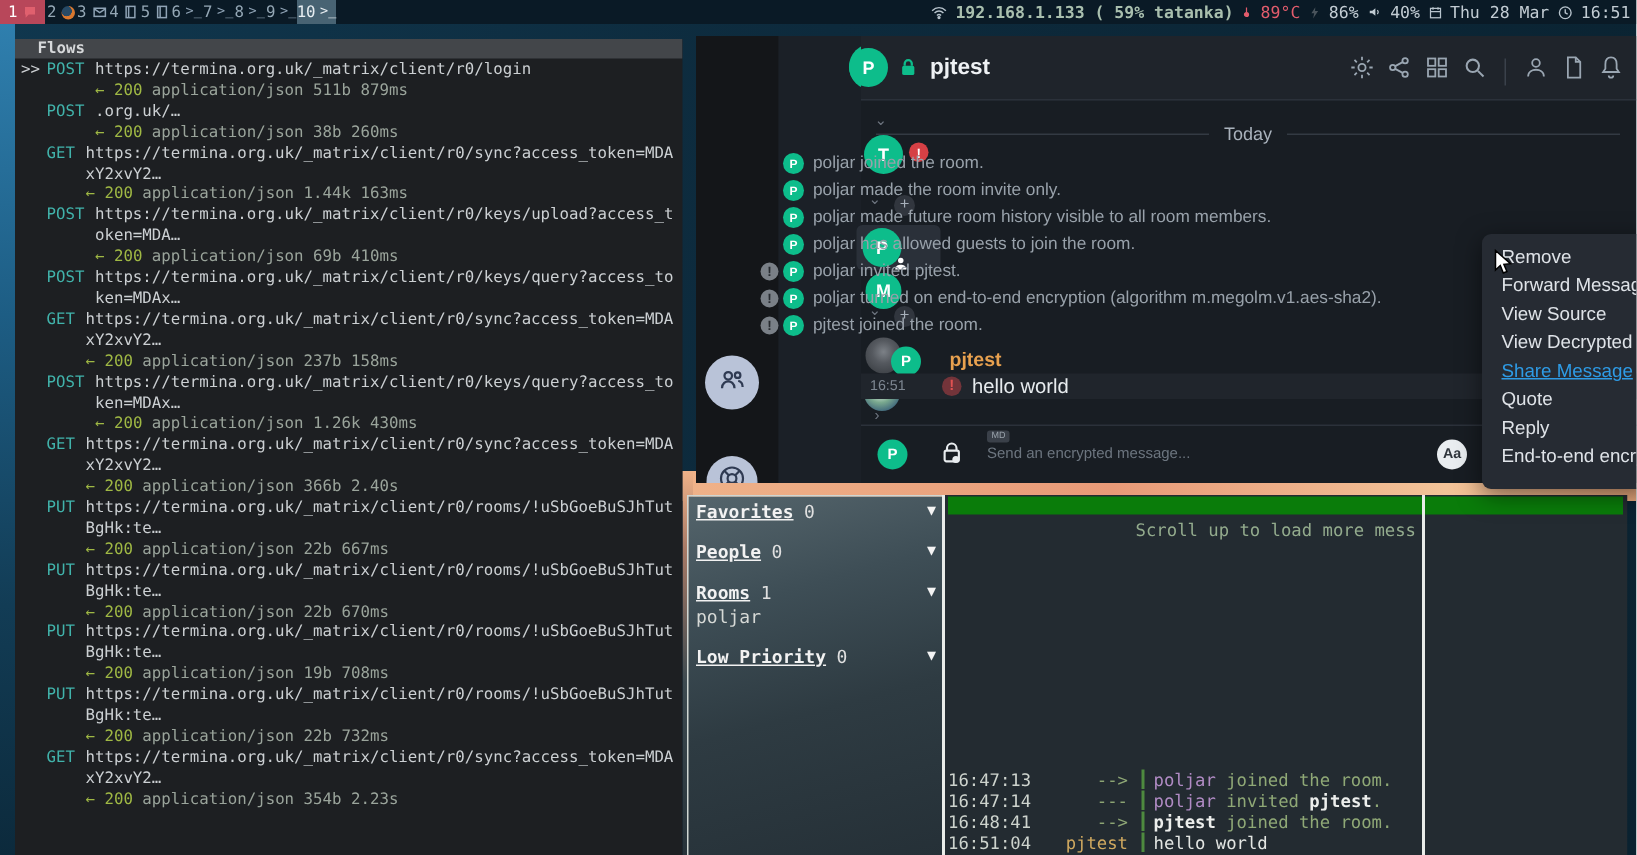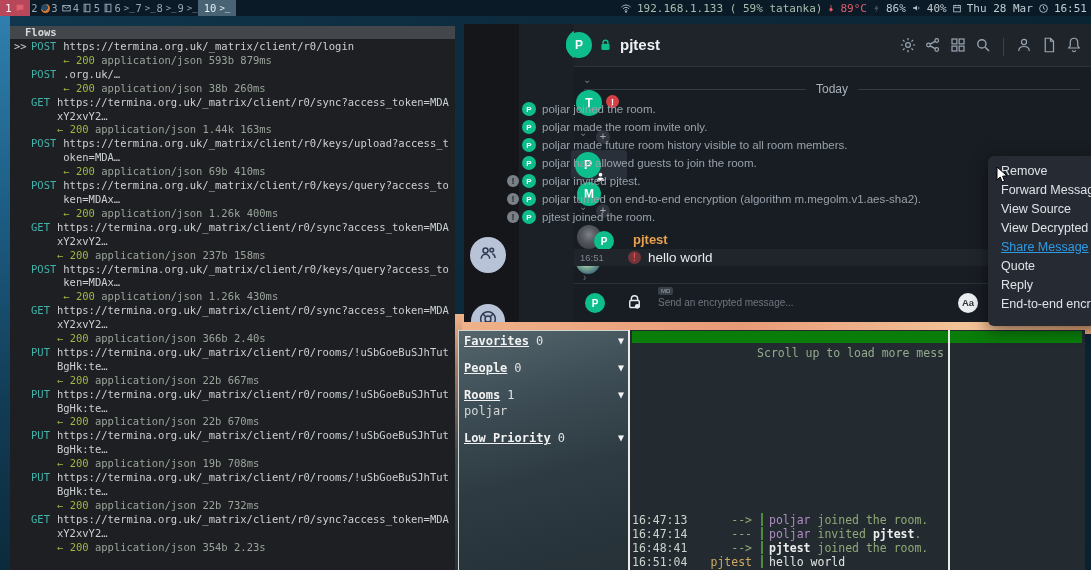--- a/index.html
+++ b/index.html
@@ -12,27 +12,27 @@
   .wall-band{position:absolute;left:455px;top:314px;width:636px;height:20px;
     background:linear-gradient(90deg,#efb289 0%,#e89a78 45%,#f2c398 80%,#e8a87c 100%);}
   .wall-band-side{position:absolute;left:455px;top:314px;width:7px;height:256px;
     background:linear-gradient(180deg,#efb289 0%,#a97a66 20%,#3d4a50 55%,#27333a 100%);}
 
   
   .taskbar{position:absolute;left:0;top:0;width:1091px;height:16px;background:#0a1a26;
     display:flex;align-items:center;font-family:"DejaVu Sans Mono",monospace;font-size:10.5px;color:#94a7b5;}
   .ws{height:16px;display:flex;align-items:center;justify-content:center;gap:3px;width:21px;flex:none;}
   .ws.red{background:#b8475a;color:#fff;width:30px;}
-  .ws.slate{background:#486373;color:#e8eef2;width:38px;}
+  .ws.slate{background:#486373;color:#e8eef2;width:26px;}
   .ws .tglyph{font-size:9px;color:#8fa3b5;}
   .ws.slate .tglyph{color:#e8eef2;}
   .ws svg{display:block;}
   .fx-circle{width:9px;height:9px;border-radius:50%;background:radial-gradient(circle at 38% 38%,#274a66 42%,#d9772e 46%);}
   .status{margin-left:auto;display:flex;align-items:center;gap:5px;padding-right:4px;font-size:11px;color:#c2ccd3;}
-  .status .net{color:#a9bfae;}
+  .status .net{color:#a9bfae;font-weight:bold;}
   .status .temp{color:#e25c6c;}
   .status svg{display:block;}
 
   
   .win-flows{position:absolute;left:10px;top:26px;width:445px;height:544px;background:#1d1f22;overflow:hidden;}
   .flows-title{height:13px;background:#43464a;color:#d6d8da;font:bold 10.5px "DejaVu Sans Mono",monospace;
     line-height:13px;padding-left:15px;}
   .flows-body{padding:1px 0 0 4px;font:10.5px "DejaVu Sans Mono",monospace;line-height:13.9px;color:#ccd0d3;}
   .flow{display:flex;}
   .fsel{width:17px;flex:none;color:#cdd0d3;visibility:hidden;}
@@ -248,21 +248,21 @@
   <div class="win-flows">
     <div class="flows-title">Flows</div>
     <div class="flows-body">
 
         <div class="flow">
           <span class="fsel show">&gt;&gt;</span>
           <span class="fmeth">POST</span>
           <div class="fbody">
             <div class="furl">https://termina.org.uk/_matrix/client/r0/login</div>
 
-            <div class="fresp"><span class="farrow">← </span><span class="fstatus">200</span><span class="fmeta"> application/json 593b 879ms</span></div>
+            <div class="fresp"><span class="farrow">← </span><span class="fstatus">200</span><span class="fmeta"> application/json 511b 879ms</span></div>
           </div>
         </div>
 
         <div class="flow">
           <span class="fsel">&gt;&gt;</span>
           <span class="fmeth">POST</span>
           <div class="fbody">
             <div class="furl">.org.uk/…</div>
             <div class="fresp"><span class="farrow">← </span><span class="fstatus">200</span><span class="fmeta"> application/json 38b 260ms</span></div>
           </div>
@@ -287,21 +287,20 @@
             <div class="fresp"><span class="farrow">← </span><span class="fstatus">200</span><span class="fmeta"> application/json 69b 410ms</span></div>
           </div>
         </div>
 
         <div class="flow">
           <span class="fsel">&gt;&gt;</span>
           <span class="fmeth">POST</span>
           <div class="fbody">
             <div class="furl">https://termina.org.uk/_matrix/client/r0/keys/query?access_to</div>
             <div class="furl">ken=MDAx…</div>
-            <div class="fresp"><span class="farrow">← </span><span class="fstatus">200</span><span class="fmeta"> application/json 1.26k 400ms</span></div>
           </div>
         </div>
 
         <div class="flow">
           <span class="fsel">&gt;&gt;</span>
           <span class="fmeth">GET</span>
           <div class="fbody">
             <div class="furl">https://termina.org.uk/_matrix/client/r0/sync?access_token=MDA</div>
             <div class="furl">xY2xvY2…</div>
             <div class="fresp"><span class="farrow">← </span><span class="fstatus">200</span><span class="fmeta"> application/json 237b 158ms</span></div>

